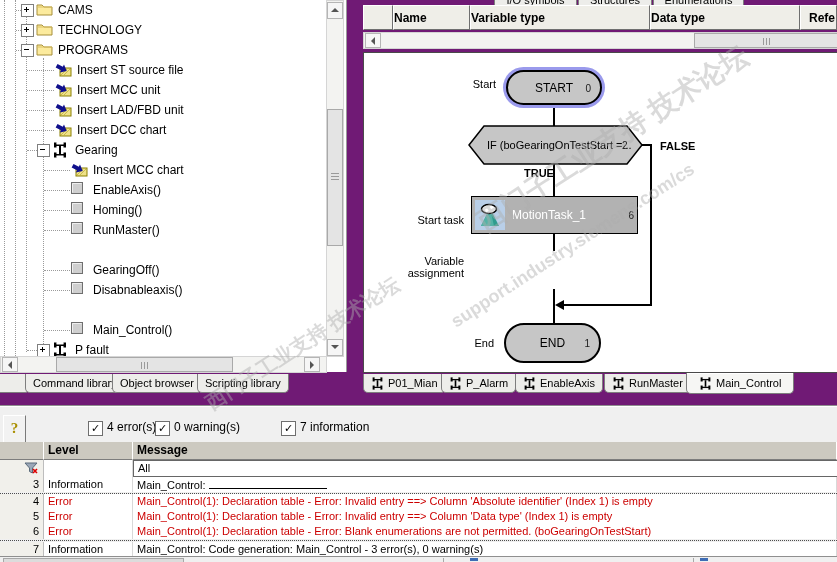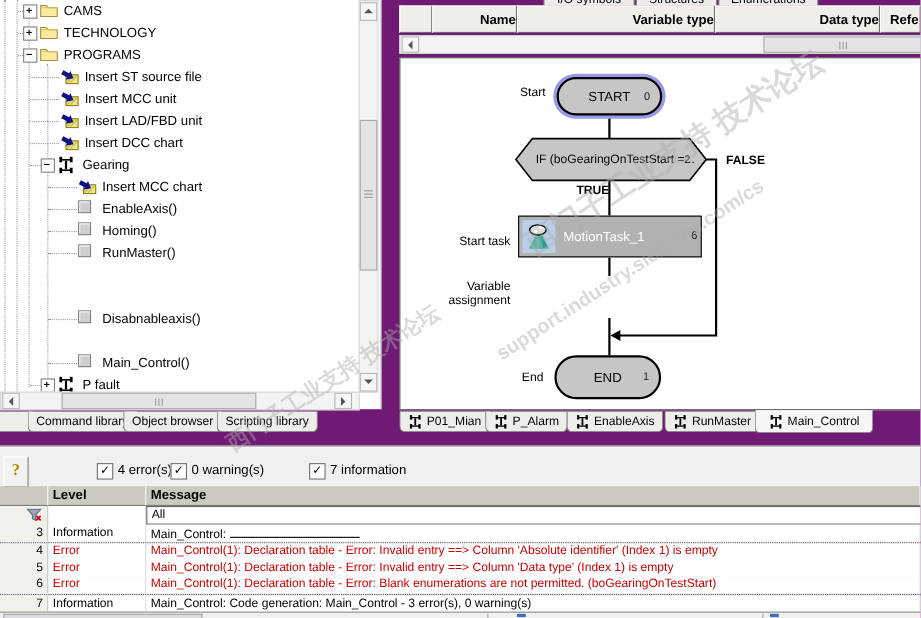--- a/index.html
+++ b/index.html
@@ -48,21 +48,21 @@
        border-radius:0 0 5px 5px;font-size:11px;line-height:17px;padding:0 7px;white-space:nowrap;
        display:flex;align-items:center;gap:4px;}
   .tab.active{background:#f6f6f4;height:20px;z-index:3;box-shadow:0 1px 0 #fff inset;}
 
   
   .decl-tabclip{position:absolute;left:363px;top:0;width:474px;height:5px;overflow:hidden;}
   .decl-tab{position:absolute;top:-16px;height:21px;background:#ededea;border:1px solid #7d7d7d;
             border-radius:4px 4px 0 0;font-size:11px;line-height:30px;text-align:center;}
   .hcell{position:absolute;top:5px;height:25px;background:#efeee8;border:1px solid;
          border-color:#ffffff #6f6f6f #6f6f6f #ffffff;box-sizing:border-box;
-         font-size:12px;font-weight:bold;display:flex;align-items:center;justify-content:flex-end;
+         font-size:12px;font-weight:bold;display:flex;align-items:center;justify-content:flex-start;
          overflow:hidden;white-space:nowrap;}
 
   
   .canvas{position:absolute;left:363px;top:52px;width:473px;height:319px;background:#fff;
           border:1px solid #4a4a4a;overflow:hidden;}
   .shape-label{position:absolute;font-size:11px;text-align:right;}
   .stadium{position:absolute;width:96px;height:35px;background:#c6c6c6;border:2px solid #000;
            border-radius:18px;display:flex;align-items:center;justify-content:center;
            font-size:12px;box-sizing:border-box;}
   .stadium .num,.blockbox .num,.hexnum{position:absolute;font-size:10px;color:#1a1a1a;}
@@ -230,20 +230,28 @@
       <span class="tlbl">Homing()</span>
     </div>
     <div class="trow lv2" style="top:220px">
       <span class="stub"></span>
       <svg class="ticon" width="12" height="12" viewBox="0 0 12 12">
           <rect x="0.5" y="0.5" width="11" height="11" fill="#cfcfcf" stroke="#6f6f6f"></rect>
           <path d="M1.5,10.5 v-9 h9" stroke="#efefef" fill="none"></path>
         </svg>
       <span class="tlbl">RunMaster()</span>
     </div>
+    <div class="trow lv2" style="top:260px">
+      <span class="stub"></span>
+      <svg class="ticon" width="12" height="12" viewBox="0 0 12 12">
+          <rect x="0.5" y="0.5" width="11" height="11" fill="#cfcfcf" stroke="#6f6f6f"></rect>
+          <path d="M1.5,10.5 v-9 h9" stroke="#efefef" fill="none"></path>
+        </svg>
+      <span class="tlbl">GearingOff()</span>
+    </div>
     <div class="trow lv2" style="top:280px">
       <span class="stub"></span>
       <svg class="ticon" width="12" height="12" viewBox="0 0 12 12">
           <rect x="0.5" y="0.5" width="11" height="11" fill="#cfcfcf" stroke="#6f6f6f"></rect>
           <path d="M1.5,10.5 v-9 h9" stroke="#efefef" fill="none"></path>
         </svg>
       <span class="tlbl">Disabnableaxis()</span>
     </div>
     <div class="trow lv2" style="top:320px">
       <span class="stub"></span>

